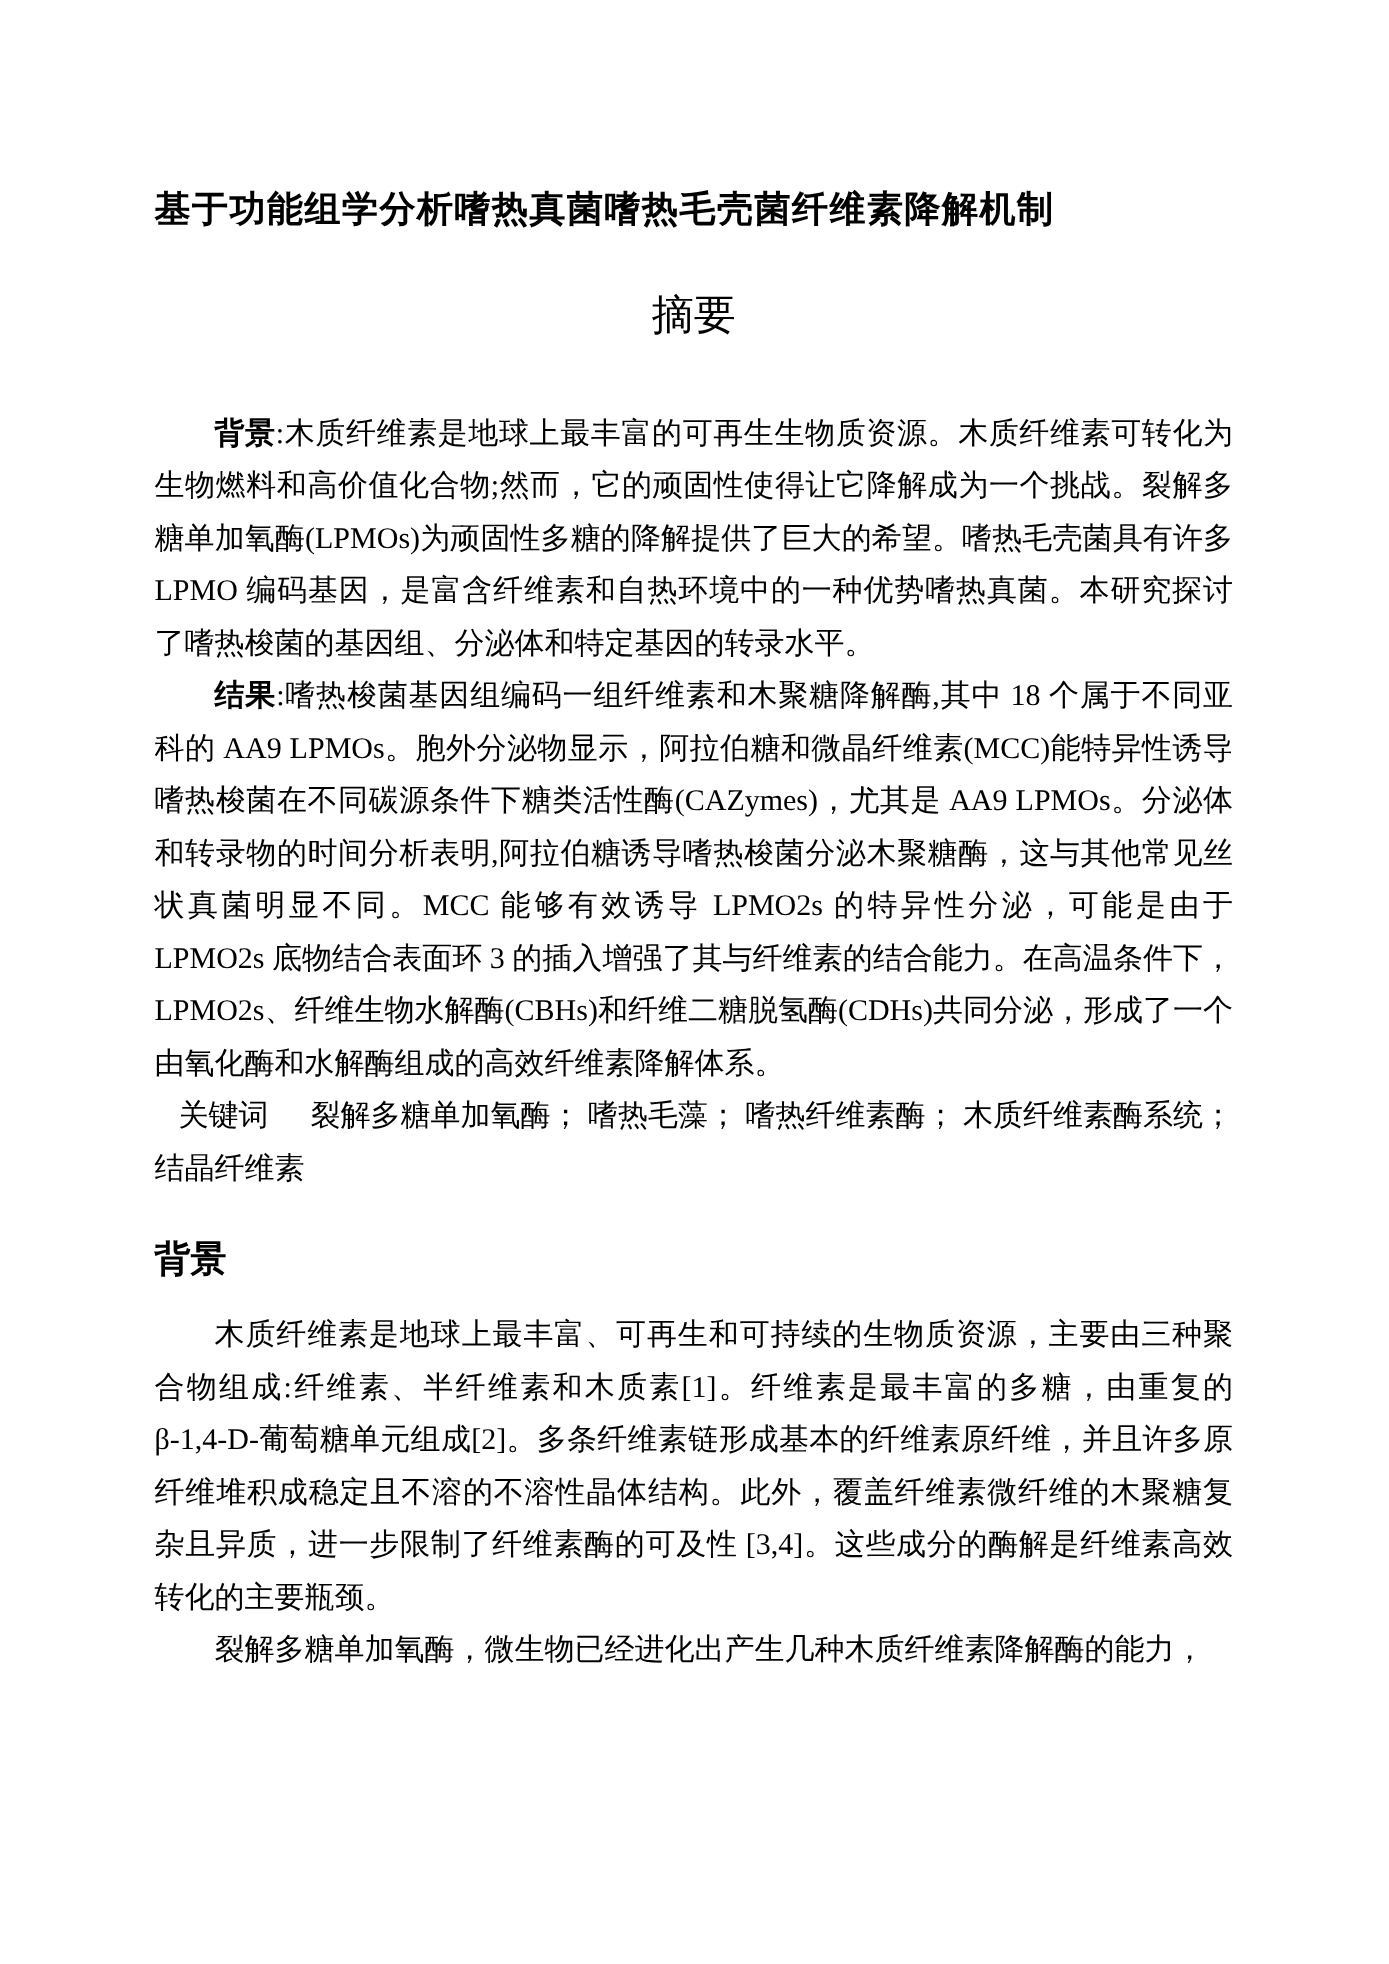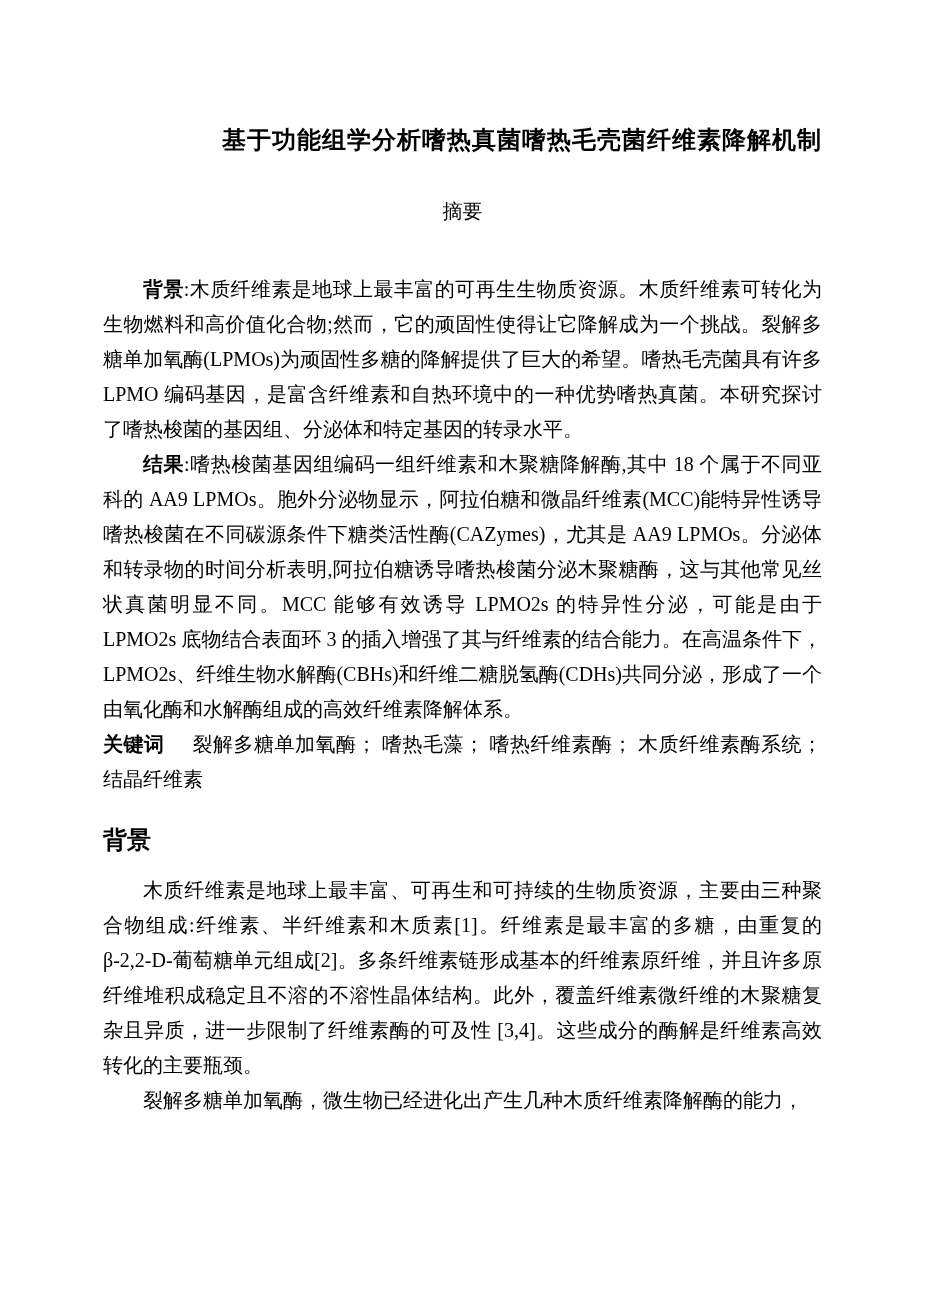--- a/index.html
+++ b/index.html
@@ -20,27 +20,27 @@
     height: 1309px;
     padding: 122px 104px 0 103px;
     background: #ffffff;
   }
   .paper-title {
     margin: 0;
     font-family: Liberation Serif, serif;
     font-weight: bold;
     font-size: 24px;
     line-height: 36px;
-    text-align: right;
+    text-align: left;
     letter-spacing: 1px;
   }
   .abstract-heading {
     margin: 36px 0 0 0;
     font-weight: normal;
-    font-size: 20px;
+    font-size: 28px;
     line-height: 34px;
     text-align: center;
   }
   .para {
     margin: 0;
     font-size: 20px;
     line-height: 35px;
     text-align: justify;
     text-justify: inter-ideograph;
   }
@@ -49,22 +49,23 @@
   }
   .indent {
     text-indent: 2em;
   }
   .lead-label {
     font-family: "Liberation Sans", "DejaVu Sans", sans-serif;
     font-weight: bold;
   }
   .kw-label {
     font-family: "Liberation Sans", "DejaVu Sans", sans-serif;
-    font-weight: bold;
+    font-weight: normal;
     margin-right: 1.4em;
+    margin-left: 16px;
   }
   .section-heading {
     margin: 28px 0 18px 0;
     font-family: "Liberation Sans", "DejaVu Sans", sans-serif;
     font-weight: bold;
     font-size: 24px;
     line-height: 30px;
     text-align: left;
   }
 </style>
@@ -85,17 +86,17 @@
     <span class="lead-label">结果</span><span>:嗜热梭菌基因组编码一组纤维素和木聚糖降解酶,其中 18 个属于不同亚科的 AA9 LPMOs。胞外分泌物显示，阿拉伯糖和微晶纤维素(MCC)能特异性诱导嗜热梭菌在不同碳源条件下糖类活性酶(CAZymes)，尤其是 AA9 LPMOs。分泌体和转录物的时间分析表明,阿拉伯糖诱导嗜热梭菌分泌木聚糖酶，这与其他常见丝状真菌明显不同。MCC 能够有效诱导 LPMO2s 的特异性分泌，可能是由于 LPMO2s 底物结合表面环 3 的插入增强了其与纤维素的结合能力。在高温条件下，LPMO2s、纤维生物水解酶(CBHs)和纤维二糖脱氢酶(CDHs)共同分泌，形成了一个由氧化酶和水解酶组成的高效纤维素降解体系。</span>
   </p>
 
 
   <p class="para">
     <span class="kw-label">关键词</span><span>裂解多糖单加氧酶； 嗜热毛藻； 嗜热纤维素酶； 木质纤维素酶系统； 结晶纤维素</span>
   </p>
 
   <h3 class="section-heading">背景</h3>
 
-  <p class="para indent">木质纤维素是地球上最丰富、可再生和可持续的生物质资源，主要由三种聚合物组成:纤维素、半纤维素和木质素[1]。纤维素是最丰富的多糖，由重复的 β-2,2-D-葡萄糖单元组成[2]。多条纤维素链形成基本的纤维素原纤维，并且许多原纤维堆积成稳定且不溶的不溶性晶体结构。此外，覆盖纤维素微纤维的木聚糖复杂且异质，进一步限制了纤维素酶的可及性 [3,4]。这些成分的酶解是纤维素高效转化的主要瓶颈。</p>
+  <p class="para indent">木质纤维素是地球上最丰富、可再生和可持续的生物质资源，主要由三种聚合物组成:纤维素、半纤维素和木质素[1]。纤维素是最丰富的多糖，由重复的 β-1,4-D-葡萄糖单元组成[2]。多条纤维素链形成基本的纤维素原纤维，并且许多原纤维堆积成稳定且不溶的不溶性晶体结构。此外，覆盖纤维素微纤维的木聚糖复杂且异质，进一步限制了纤维素酶的可及性 [3,4]。这些成分的酶解是纤维素高效转化的主要瓶颈。</p>
 
   <p class="para indent">裂解多糖单加氧酶，微生物已经进化出产生几种木质纤维素降解酶的能力，</p>
 
 </div>
 
 </body></html>

